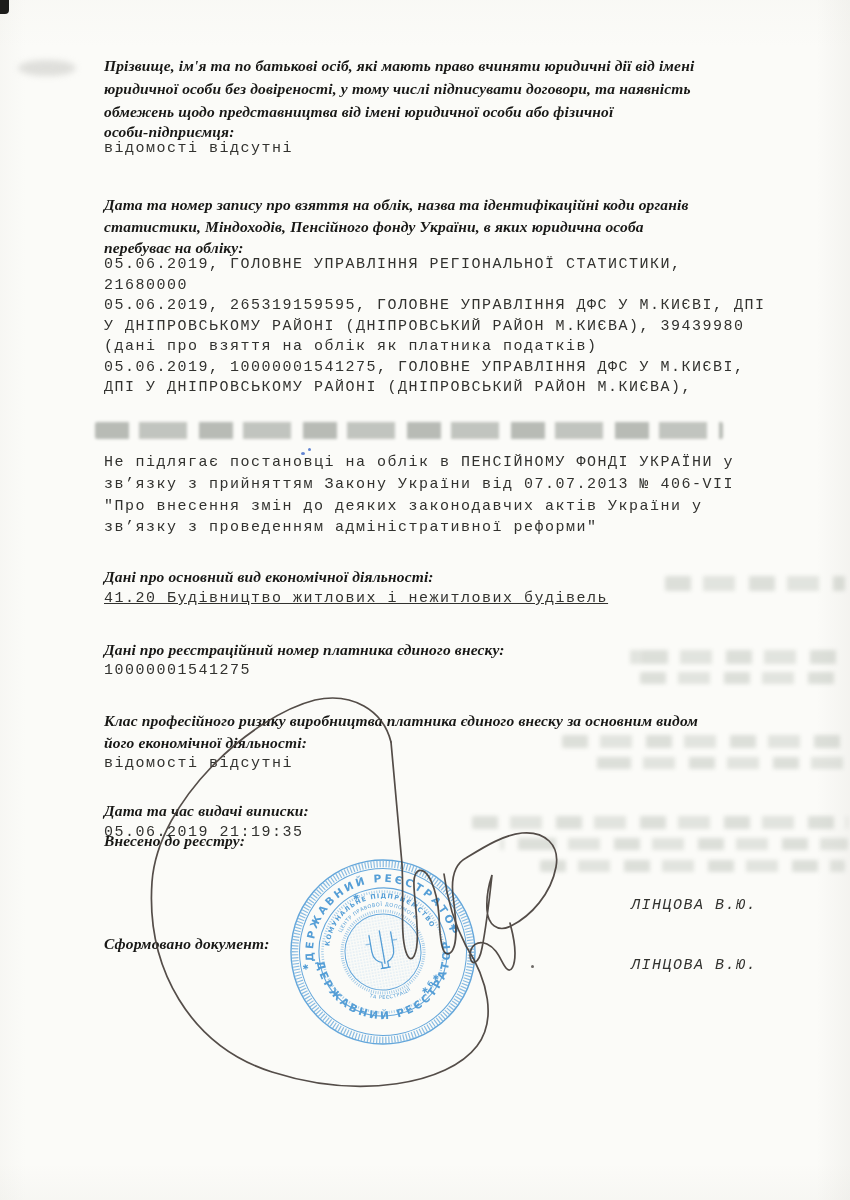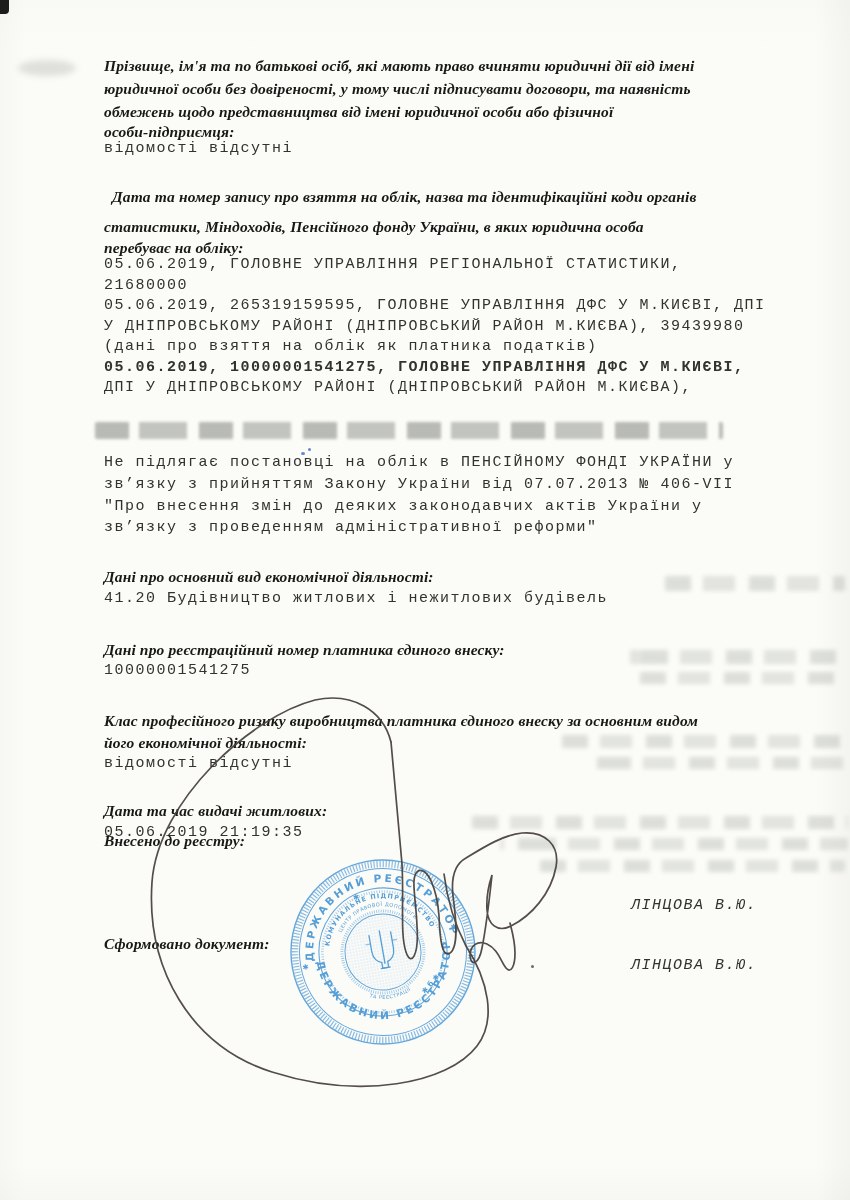--- a/index.html
+++ b/index.html
@@ -52,47 +52,47 @@
   <div class="bleed" style="left:472px;top:816px;width:376px;height:13px;"></div>
   <div class="bleed" style="left:500px;top:838px;width:348px;height:12px;background-position:30px 0;"></div>
   <div class="bleed" style="left:540px;top:860px;width:305px;height:12px;"></div>
 
   <div class="h" style="top:57px;">Прізвище, ім'я та по батькові осіб, які мають право вчиняти юридичні дії від імені</div>
   <div class="h" style="top:80px;">юридичної особи без довіреності, у тому числі підписувати договори, та наявність</div>
   <div class="h" style="top:103px;">обмежень щодо представництва від імені юридичної особи або фізичної</div>
   <div class="h" style="top:123px;">особи-підприємця:</div>
   <div class="m" style="top:140px;">відомості відсутні</div>
 
-  <div class="h" style="top:188px;margin-left:8px;">Дата та номер запису про взяття на облік, назва та ідентифікаційні коди органів</div>
+  <div class="h" style="top:196px;">Дата та номер запису про взяття на облік, назва та ідентифікаційні коди органів</div>
   <div class="h" style="top:218px;">статистики, Міндоходів, Пенсійного фонду України, в яких юридична особа</div>
   <div class="h" style="top:239px;">перебуває на обліку:</div>
   <div class="m" style="top:256px;">05.06.2019, ГОЛОВНЕ УПРАВЛІННЯ РЕГІОНАЛЬНОЇ СТАТИСТИКИ,</div>
   <div class="m" style="top:277px;">21680000</div>
   <div class="m" style="top:297px;">05.06.2019, 265319159595, ГОЛОВНЕ УПРАВЛІННЯ ДФС У М.КИЄВІ, ДПІ</div>
   <div class="m" style="top:318px;text-align:center;">У ДНІПРОВСЬКОМУ РАЙОНІ (ДНІПРОВСЬКИЙ РАЙОН М.КИЄВА), 39439980</div>
   <div class="m" style="top:338px;">(дані про взяття на облік як платника податків)</div>
-  <div class="m" style="top:359px;font-weight:bold;">05.06.2019, 10000001541275, ГОЛОВНЕ УПРАВЛІННЯ ДФС У М.КИЄВІ,</div>
+  <div class="m" style="top:359px;">05.06.2019, 10000001541275, ГОЛОВНЕ УПРАВЛІННЯ ДФС У М.КИЄВІ,</div>
   <div class="m" style="top:379px;">ДПІ У ДНІПРОВСЬКОМУ РАЙОНІ (ДНІПРОВСЬКИЙ РАЙОН М.КИЄВА),</div>
 
   <div class="m" style="top:454px;">Не підлягає постановці на облік в ПЕНСІЙНОМУ ФОНДІ УКРАЇНИ у</div>
   <div class="m" style="top:476px;">зв’язку з прийняттям Закону України від 07.07.2013 № 406-VII</div>
   <div class="m" style="top:498px;">"Про внесення змін до деяких законодавчих актів України у</div>
   <div class="m" style="top:519px;">зв’язку з проведенням адміністративної реформи"</div>
 
   <div class="h" style="top:568px;">Дані про основний вид економічної діяльності:</div>
-  <div class="m" style="top:590px;">41.20 Будівництво житлових і нежитлових будівель</div>
+  <div class="m" style="top:590px;text-decoration:underline;">41.20 Будівництво житлових і нежитлових будівель</div>
 
   <div class="h" style="top:641px;">Дані про реєстраційний номер платника єдиного внеску:</div>
   <div class="m" style="top:662px;">10000001541275</div>
 
   <div class="h" style="top:712px;">Клас професійного ризику виробництва платника єдиного внеску за основним видом</div>
   <div class="h" style="top:734px;">його економічної діяльності:</div>
   <div class="m" style="top:755px;">відомості відсутні</div>
 
-  <div class="h" style="top:802px;">Дата та час видачі житлових:</div>
+  <div class="h" style="top:802px;">Дата та час видачі виписки:</div>
   <div class="m" style="top:824px;">05.06.2019 21:19:35</div>
 
   <div class="h" style="top:832px;">Внесено до реєстру:</div>
   <div class="m name" style="top:897px;">ЛІНЦОВА В.Ю.</div>
   <div class="h" style="top:935px;">Сформовано документ:</div>
   <div class="m name" style="top:957px;">ЛІНЦОВА В.Ю.</div>
 
   <svg width="850" height="1200" viewBox="0 0 850 1200" style="opacity:.88;">
     <defs>
       <pattern id="dots" width="3" height="3" patternUnits="userSpaceOnUse">

